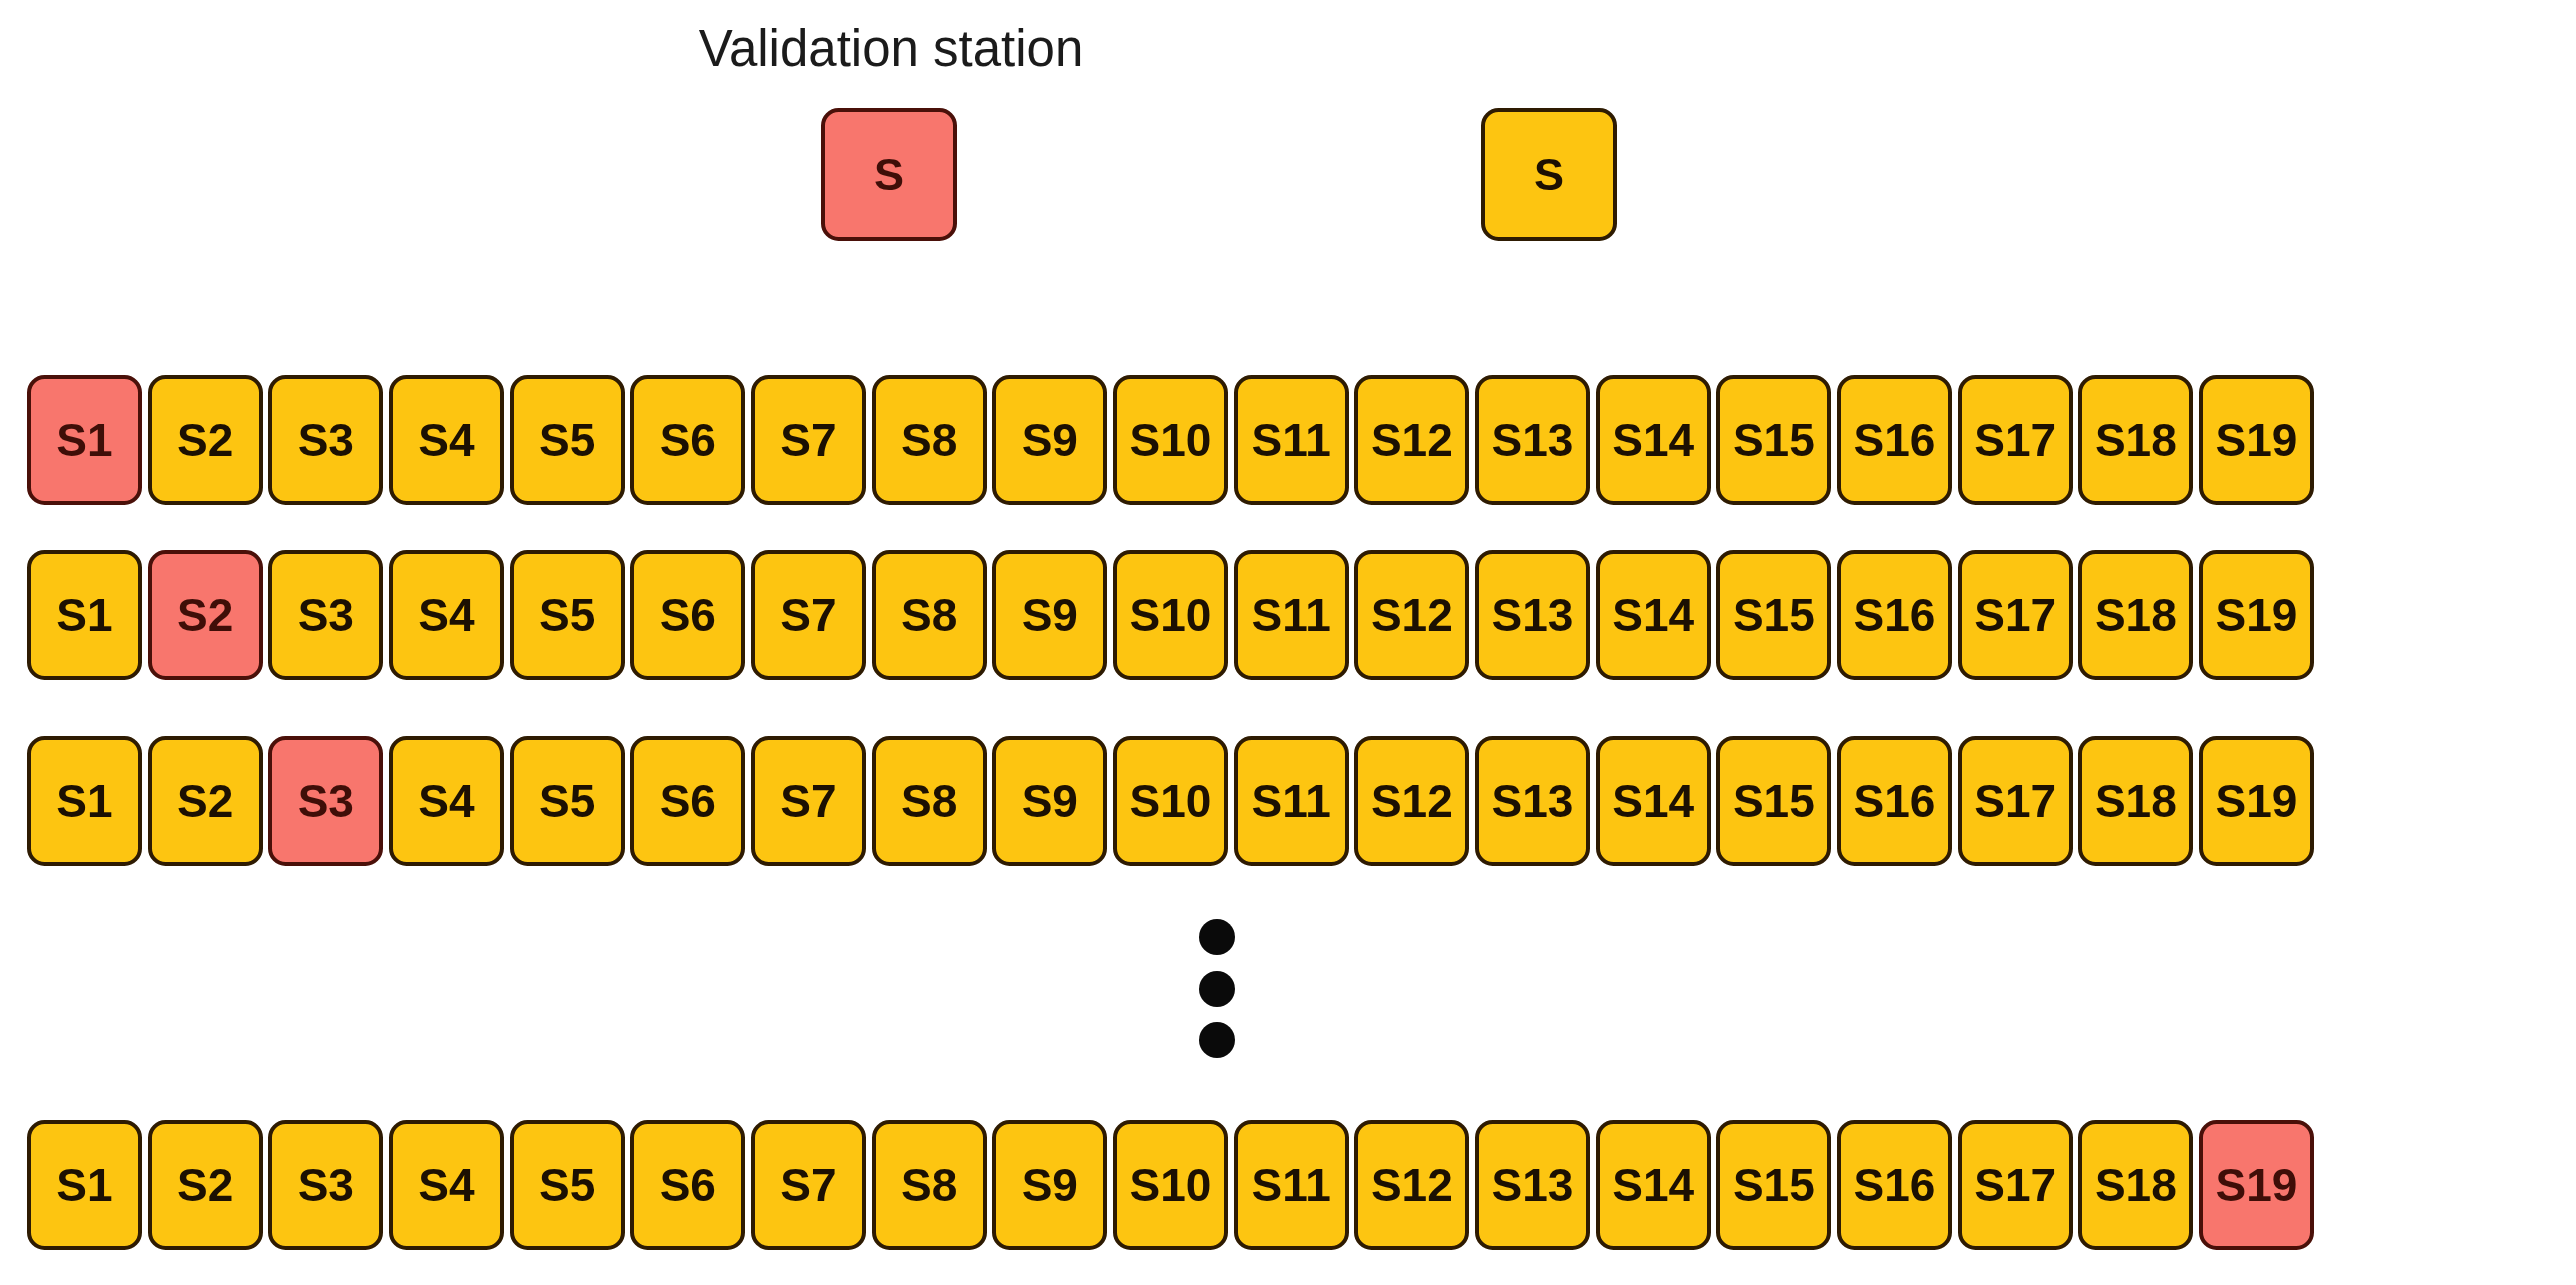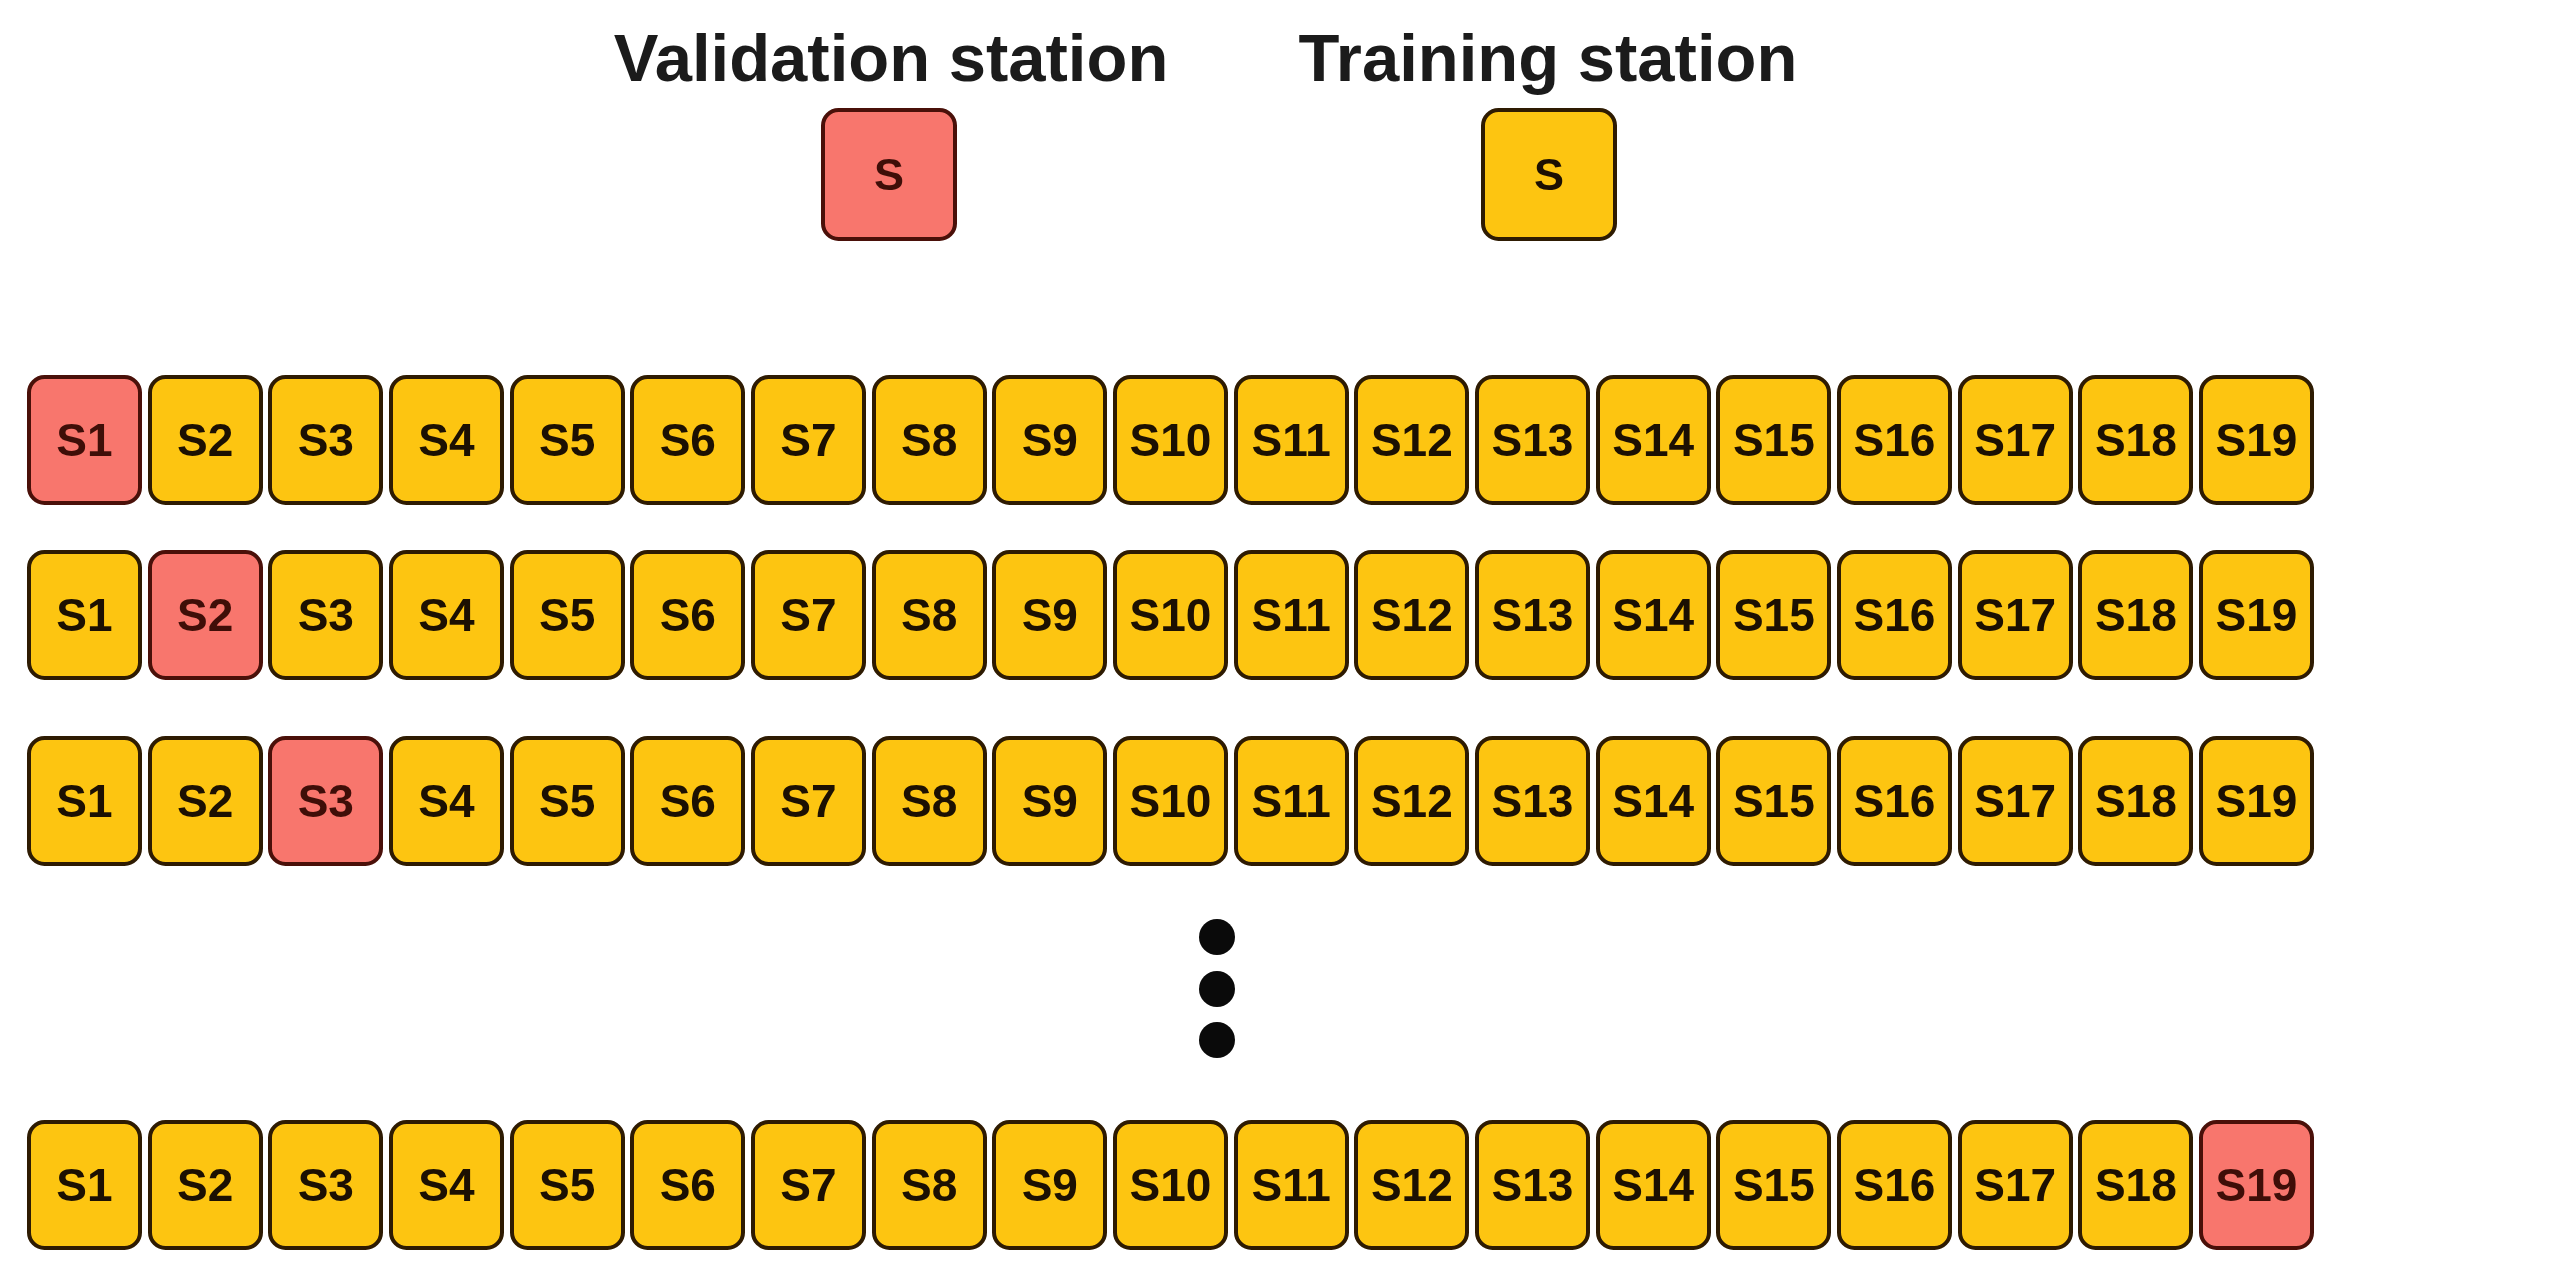--- a/index.html
+++ b/index.html
@@ -26,22 +26,22 @@
     height: 1285px;
     background: var(--background);
     overflow: hidden;
   }
 
   
   .legend-label {
     position: absolute;
     top: 19.4px;
     transform: translateX(-50%);
-    font-size: 67px;
-    font-weight: bold;
+    font-size: 51px;
+    font-weight: normal;
     color: var(--heading-text);
     white-space: nowrap;
   }
   .legend-label.validation { left: 891px; }
   .legend-label.training   { left: 1548px; }
 
   .legend-box {
     position: absolute;
     top: 108px;
     width: 136px;
@@ -115,21 +115,20 @@
     border-radius: 50%;
     background: var(--ellipsis-dot);
   }
 </style>
 </head>
 <body>
 
 <div class="canvas">
 
   <div class="legend-label validation">Validation station</div>
-  <div class="legend-label training">Training station</div>
 
   <div class="legend-box validation">
     <span>S</span>
   </div>
   <div class="legend-box training">
     <span>S</span>
   </div>
 
   <div id="rows-host">
       <div class="row row-0">

